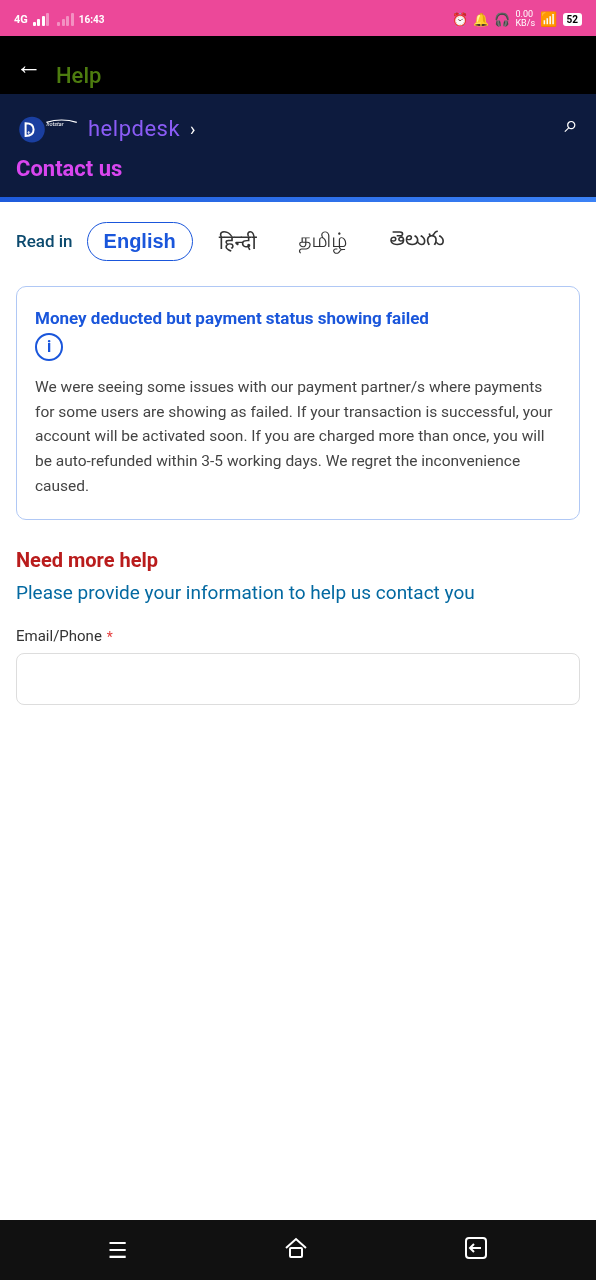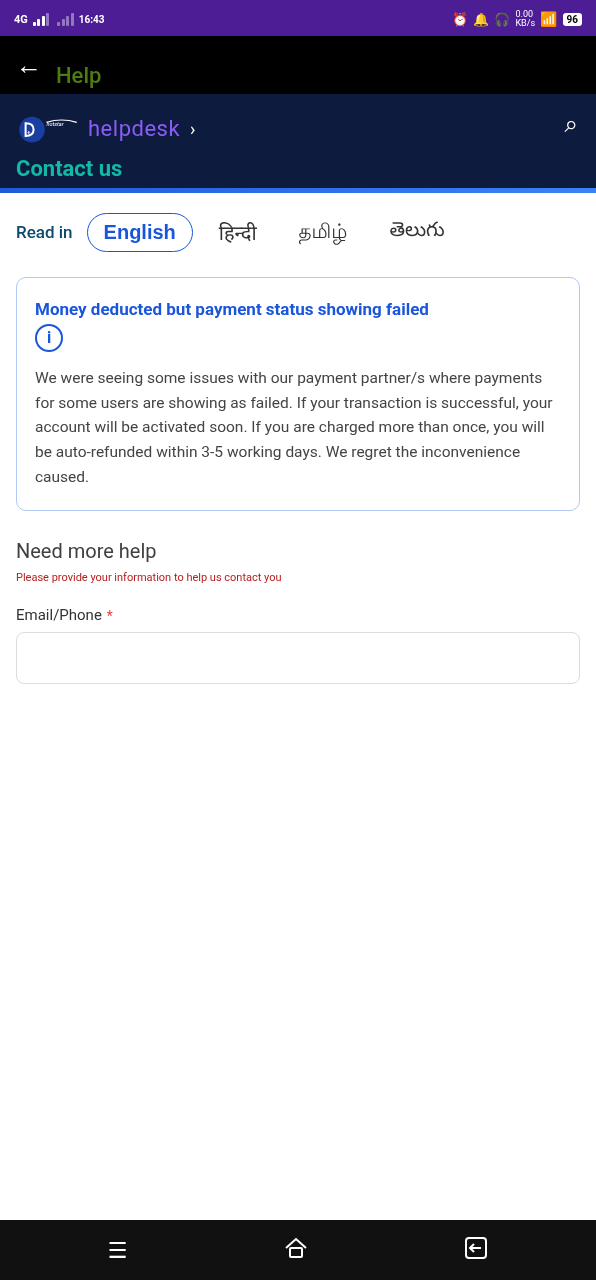--- a/index.html
+++ b/index.html
@@ -9,21 +9,21 @@
       width: 596px;
       min-height: 1280px;
       background: #fff;
       font-family: 'Roboto', Arial, sans-serif;
       display: flex;
       flex-direction: column;
     }
 
     
     .status-bar {
-      background: #4c1d95;
+      background: #ec4899;
       color: #fff;
       display: flex;
       justify-content: space-between;
       align-items: center;
       padding: 6px 14px 4px 14px;
       height: 36px;
     }
     .status-left {
       display: flex;
       align-items: center;
@@ -108,24 +108,24 @@
     }
     .search-icon-top {
       position: absolute;
       right: 18px;
       top: 16px;
       color: #fff;
       font-size: 24px;
       cursor: pointer;
     }
     .contact-us-text {
-      color: #14b8a6;
+      color: #d946ef;
       font-size: 22px;
       font-weight: bold;
-      padding-bottom: 7px;
+      padding-bottom: 16px;
     }
 
     
     .accent-bar {
       height: 5px;
       background: linear-gradient(to right, #1e5bdb, #3b82f6);
     }
 
     
     .language-bar {
@@ -210,27 +210,27 @@
     }
     .card-body {
       color: #444;
       font-size: 15.5px;
       line-height: 1.6;
     }
 
     
     .need-help-title {
       font-size: 20px;
-      font-weight: normal;
-      color: #404040;
+      font-weight: bold;
+      color: #b91c1c;
       margin-bottom: 7px;
     }
     .need-help-subtitle {
-      font-size: 11px;
-      color: #b91c1c;
+      font-size: 19px;
+      color: #0369a1;
       line-height: 1.5;
       margin-bottom: 20px;
     }
     .field-label {
       font-size: 15px;
       color: #333;
       margin-bottom: 8px;
       display: flex;
       align-items: flex-end;
       gap: 5px;
@@ -300,21 +300,21 @@
       <span class="signal-bar" style="height:13px;opacity:0.4;"></span>
     </span>
     <span class="status-time">16:43</span>
   </div>
   <div class="status-right">
     <span style="font-size:13px;">⏰</span>
     <span style="font-size:13px;">🔔</span>
     <span style="font-size:13px;">🎧</span>
     <span style="font-size:9px;line-height:1;">0.00<br>KB/s</span>
     <span style="font-size:14px;">📶</span>
-    <span class="battery-badge">96</span>
+    <span class="battery-badge">52</span>
   </div>
 </div>
 
 <div class="top-nav">
   <button class="back-btn">←</button>
   <span class="nav-title">Help</span>
 </div>
 
 <div class="header-banner">
   <div class="helpdesk-row">

